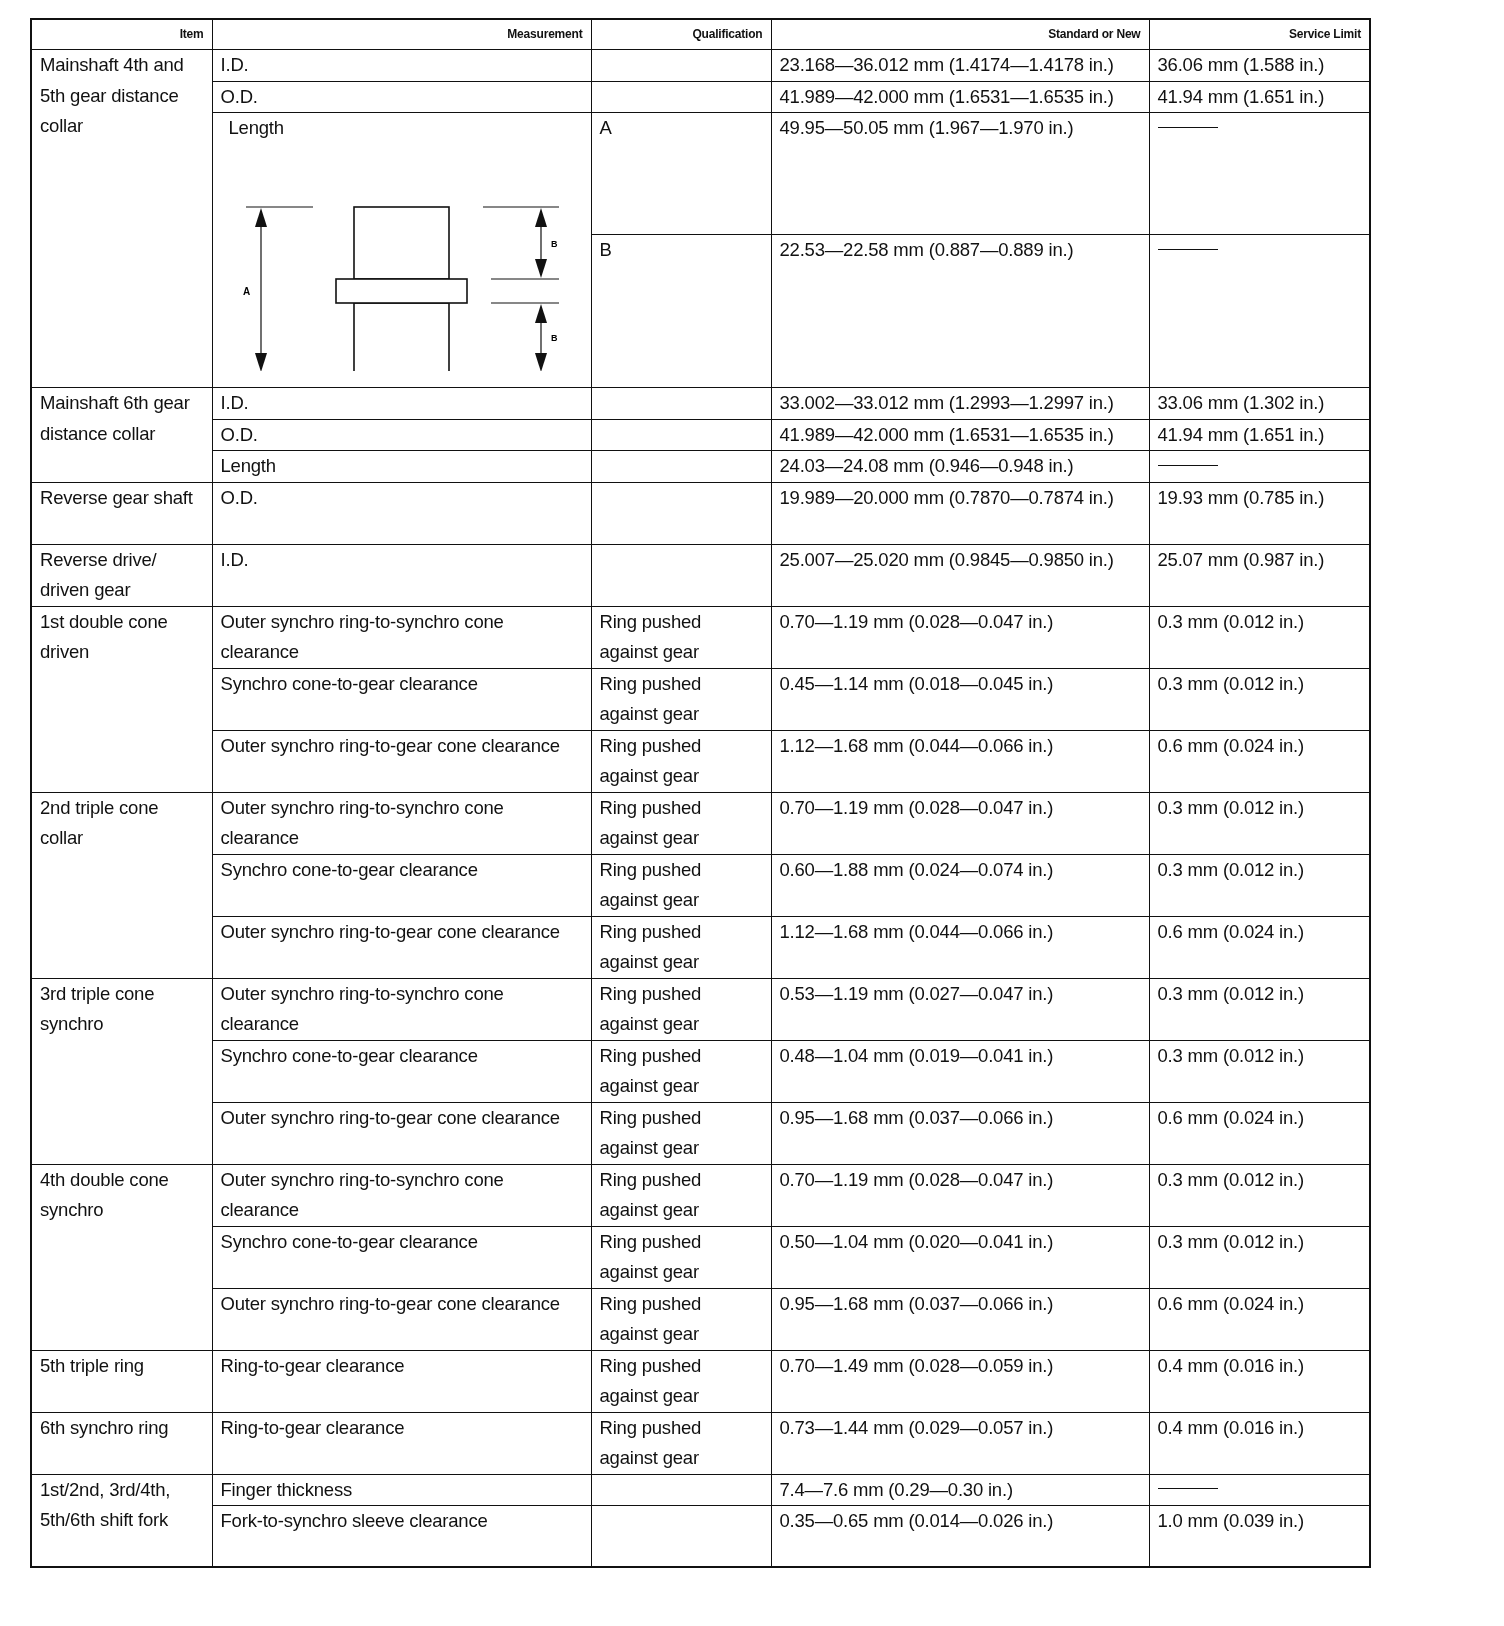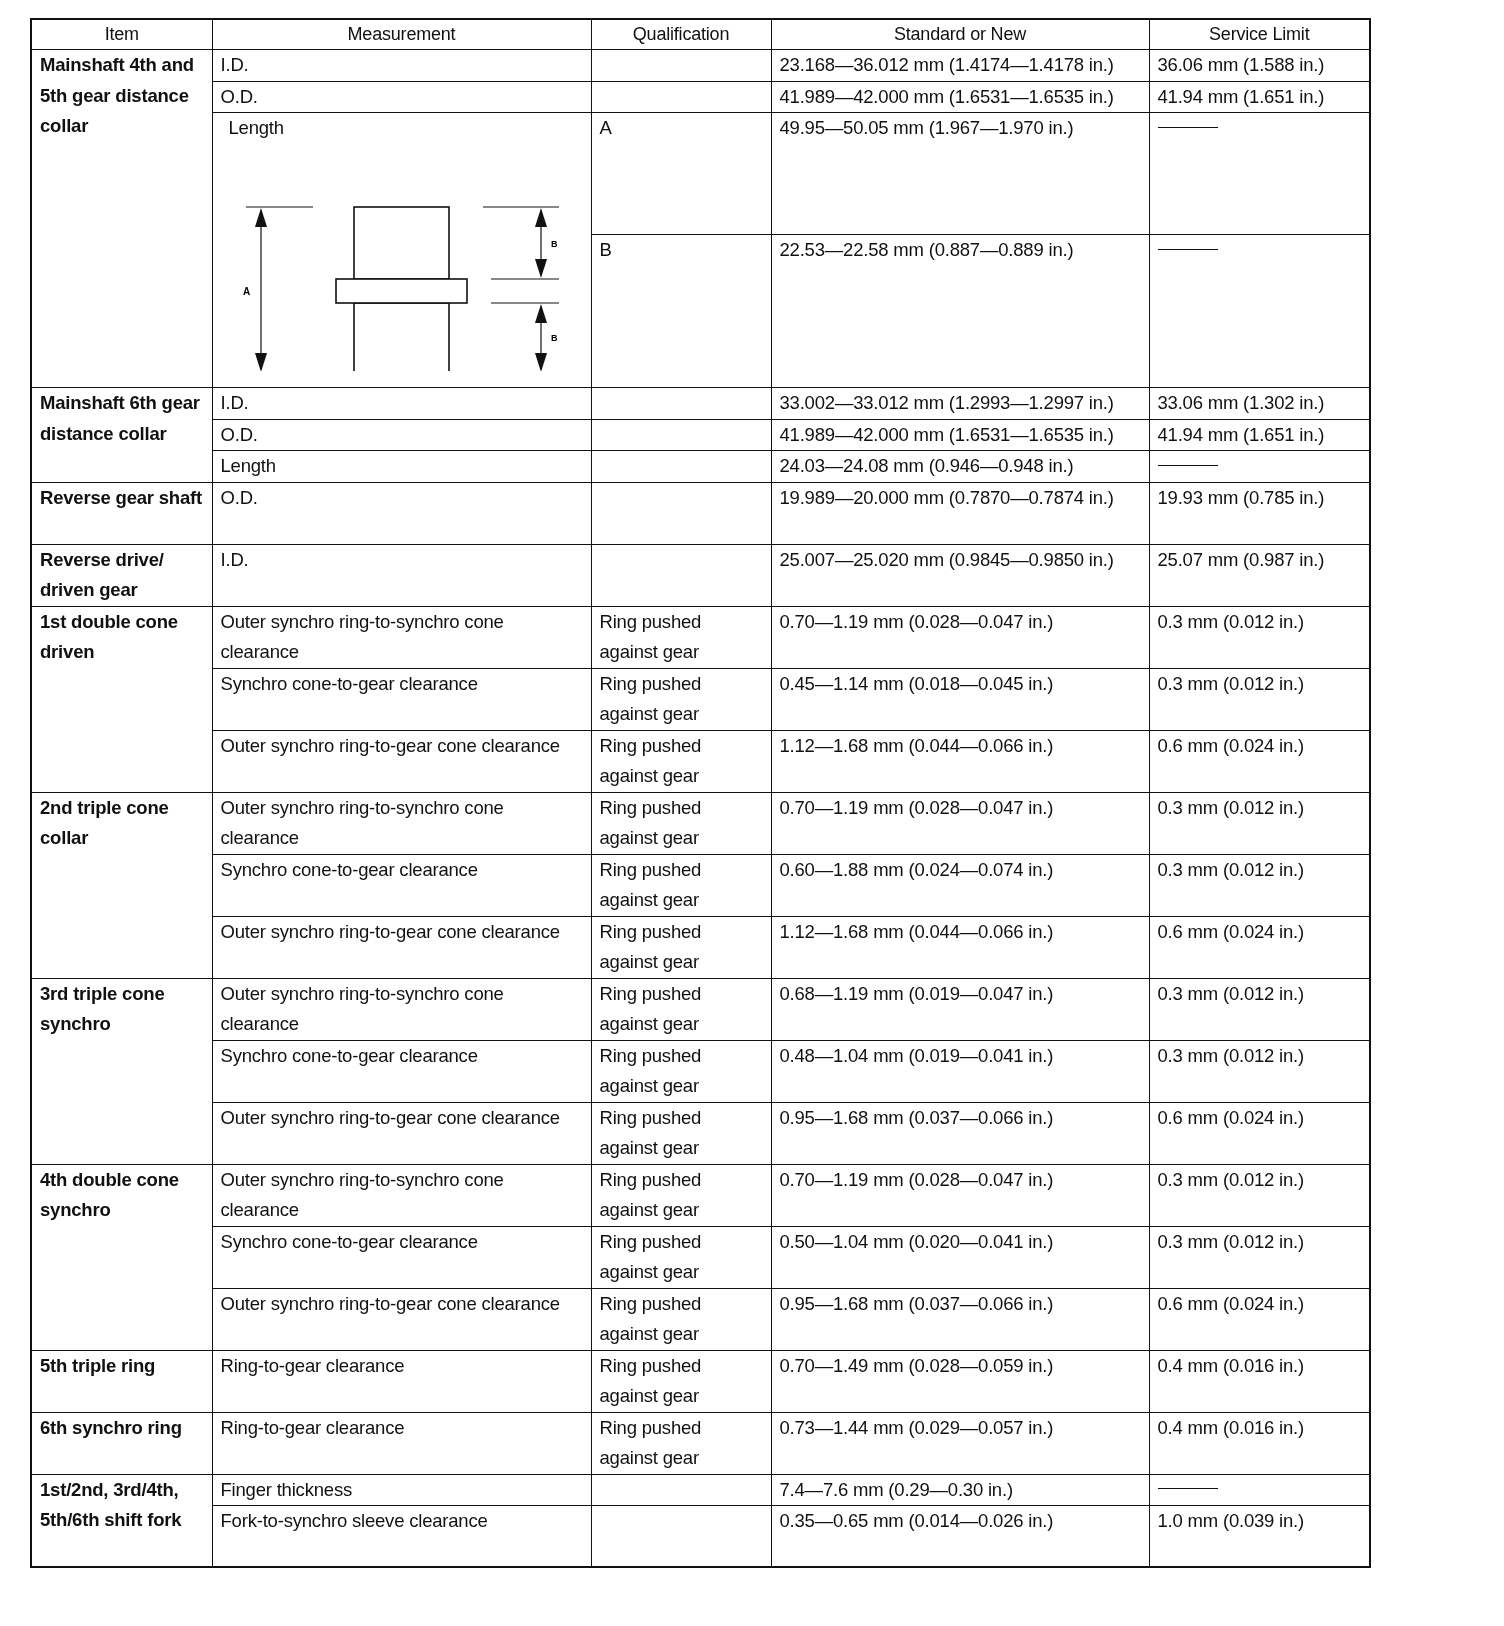--- a/index.html
+++ b/index.html
@@ -7,24 +7,24 @@
          font-family:"Liberation Sans", sans-serif; color:#111; }
   table.spec { position:absolute; left:30px; top:18px; width:1339px;
                border-collapse:collapse; table-layout:fixed; font-size:18.5px; }
   table.spec col.c1 { width:181px; }
   table.spec col.c2 { width:379px; }
   table.spec col.c3 { width:180px; }
   table.spec col.c4 { width:378px; }
   table.spec col.c5 { width:221px; }
   table.spec th, table.spec td { border:1.5px solid #111; vertical-align:top;
       padding:0 8px; line-height:30.5px; text-align:left; letter-spacing:-0.2px; }
-  table.spec th { text-align:center; font-weight:normal; height:29px; line-height:29px;
-      font-size:18px; }
+  table.spec th { text-align:right; font-weight:bold; height:29px; line-height:29px;
+      font-size:12px; }
   table.spec { border:2.5px solid #111; }
-  td.item { font-weight:bold; }
+  td.item { font-weight:normal; }
   .dash { display:inline-block; width:60px; border-top:1.5px solid #111;
           vertical-align:middle; margin-top:-4px; }
   td.diagram-cell { height:272px; position:relative; padding:0; }
   .diagram-label { padding:0 8px; }
   .diagram { position:absolute; left:30px; top:78px; }
   tr.h1 td { height:30.5px; }
   tr.h2 td { height:61px; }
   tr.hA td { height:121px; }
 </style>
 </head>
@@ -175,21 +175,21 @@
       <td>Outer synchro ring-to-gear cone clearance</td>
       <td>Ring pushed against gear</td>
       <td>1.12—1.68 mm (0.044—0.066 in.)</td>
       <td>0.6 mm (0.024 in.)</td>
     </tr>
 
     <tr class="h2">
       <td rowspan="3" class="item">3rd triple cone synchro</td>
       <td>Outer synchro ring-to-synchro cone clearance</td>
       <td>Ring pushed against gear</td>
-      <td>0.68—1.19 mm (0.019—0.047 in.)</td>
+      <td>0.53—1.19 mm (0.027—0.047 in.)</td>
       <td>0.3 mm (0.012 in.)</td>
     </tr>
     <tr class="h2">
       <td>Synchro cone-to-gear clearance</td>
       <td>Ring pushed against gear</td>
       <td>0.48—1.04 mm (0.019—0.041 in.)</td>
       <td>0.3 mm (0.012 in.)</td>
     </tr>
     <tr class="h2">
       <td>Outer synchro ring-to-gear cone clearance</td>

